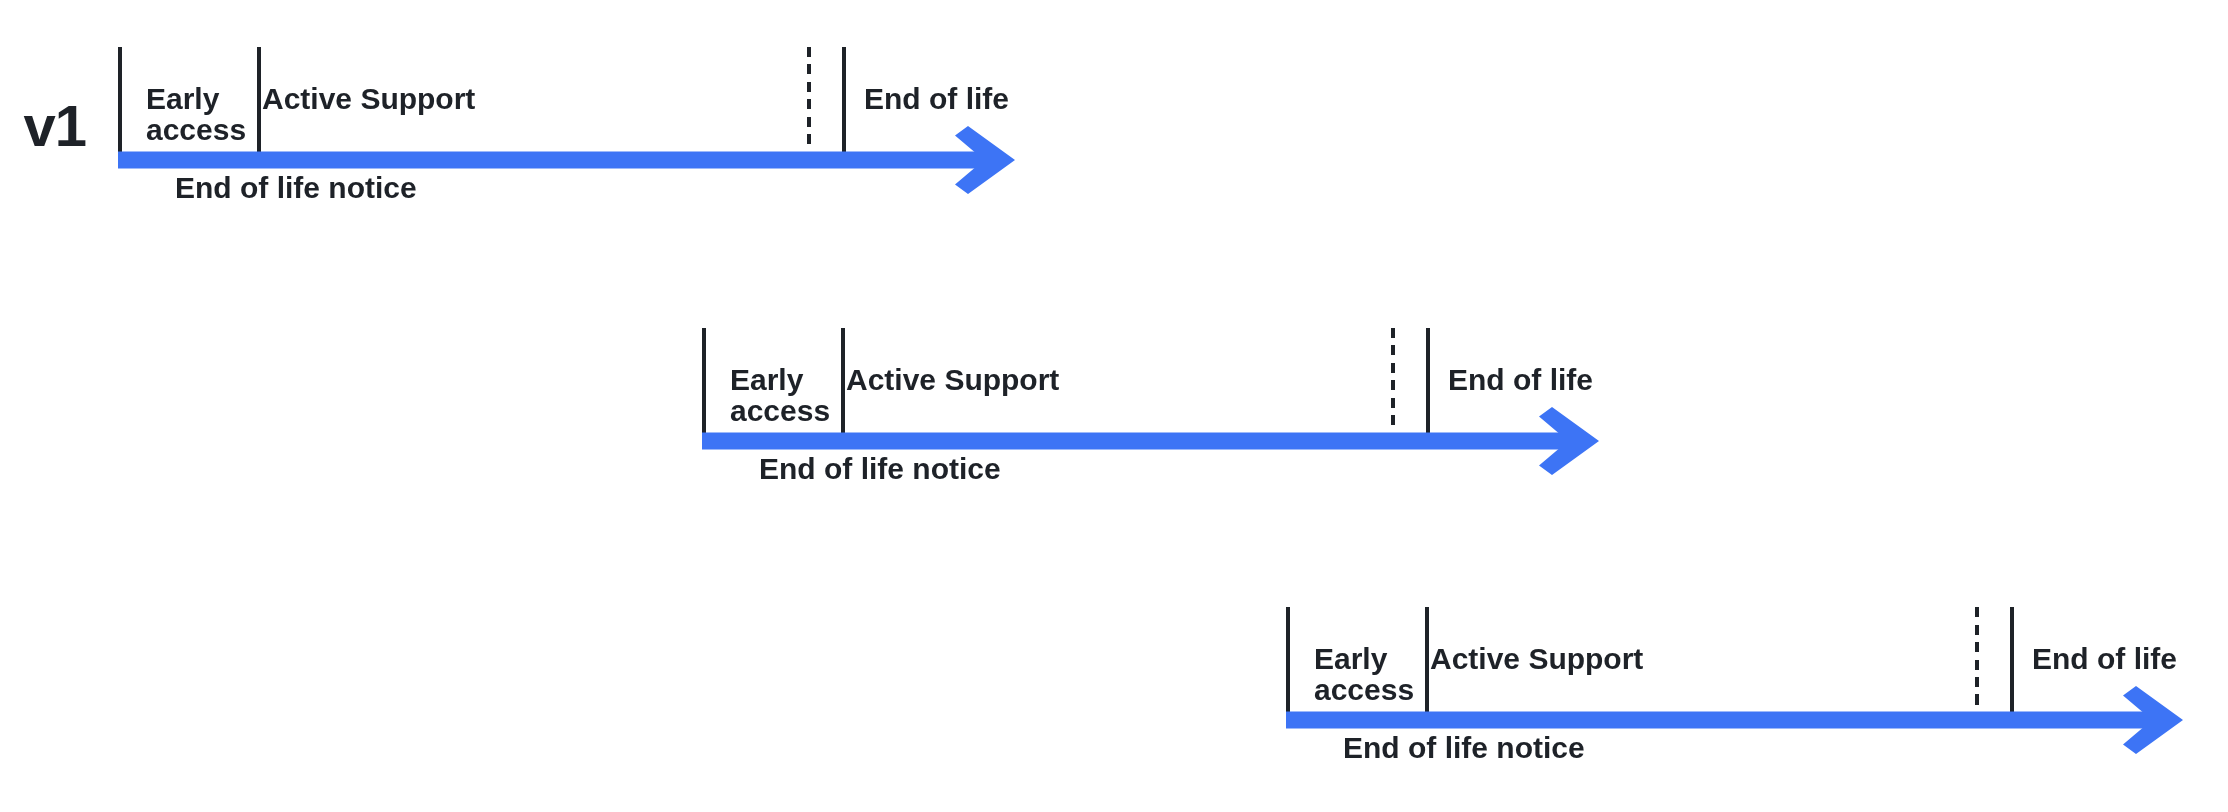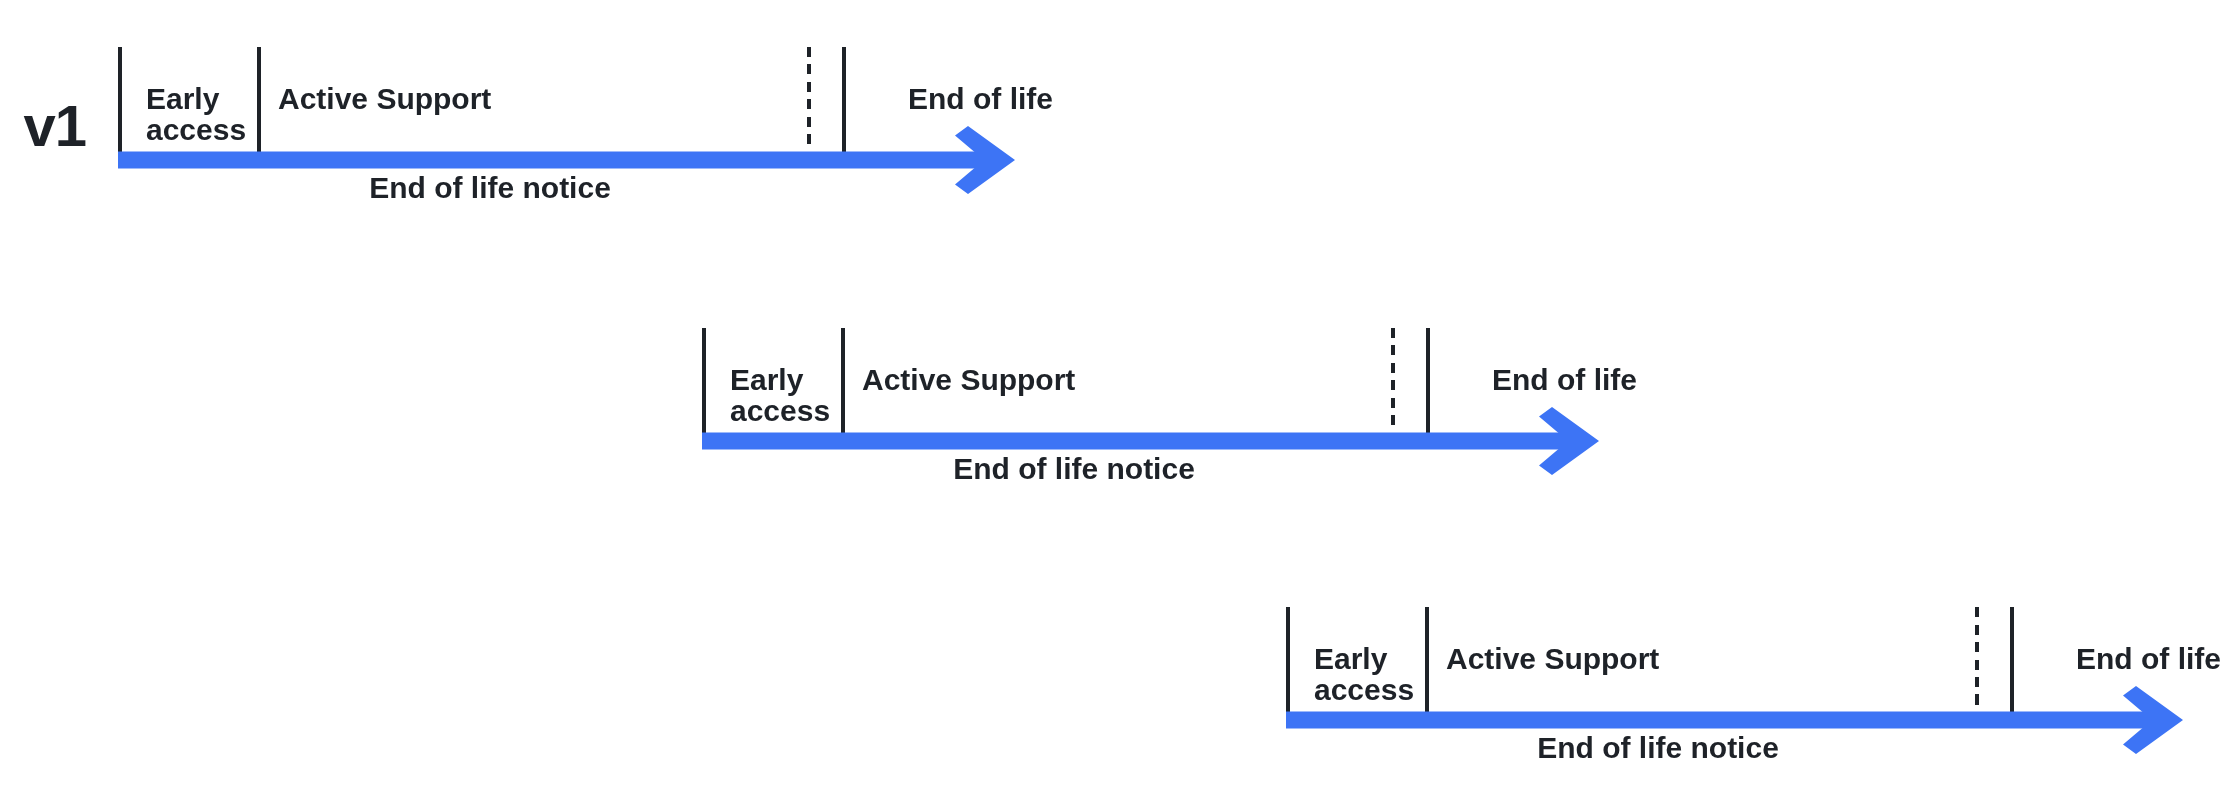--- a/index.html
+++ b/index.html
@@ -52,27 +52,27 @@
   }
   .plabel{
     position:absolute;
     top:43px;
     font-size:30px;
     line-height:31px;
     font-weight:700;
     white-space:nowrap;
   }
   .plabel.early{left:238px; width:132px; white-space:normal;}
-  .plabel.active{left:370px;}
-  .plabel.eol{left:1000px;}
+  .plabel.active{left:354px;}
+  .plabel.eol{left:956px;}
   .plabel.notice{
     left:267px;
     top:132px;
     width:630px;
-    text-align:center;
+    text-align:left;
   }
   .arrow{
     position:absolute;
     left:208px;
     top:80px;
     display:block;
   }
   .abar{
     stroke:var(--arrow);
     stroke-width:17;

